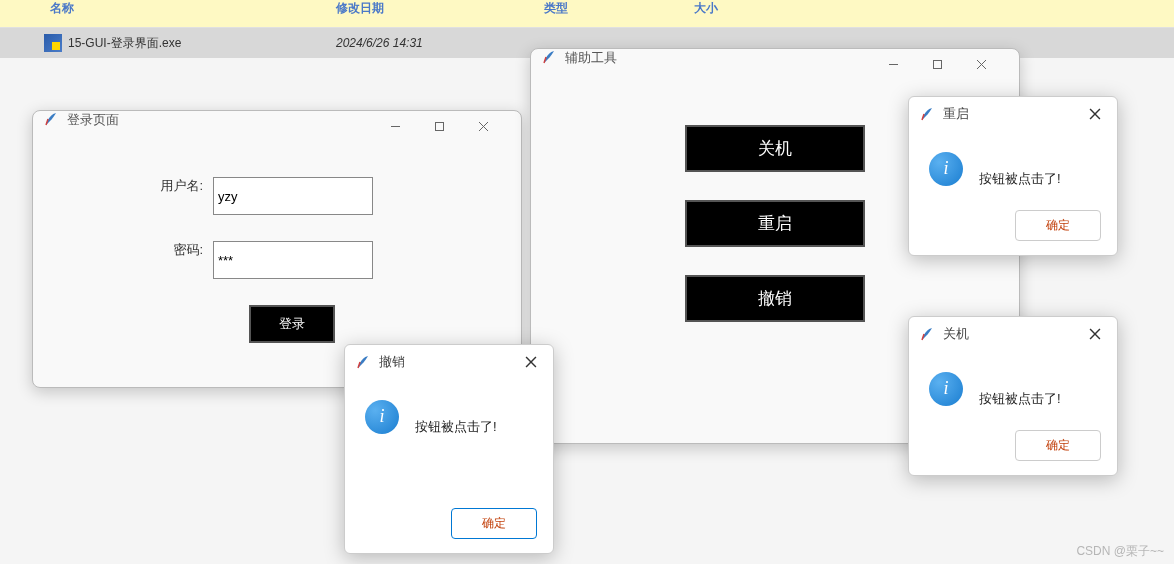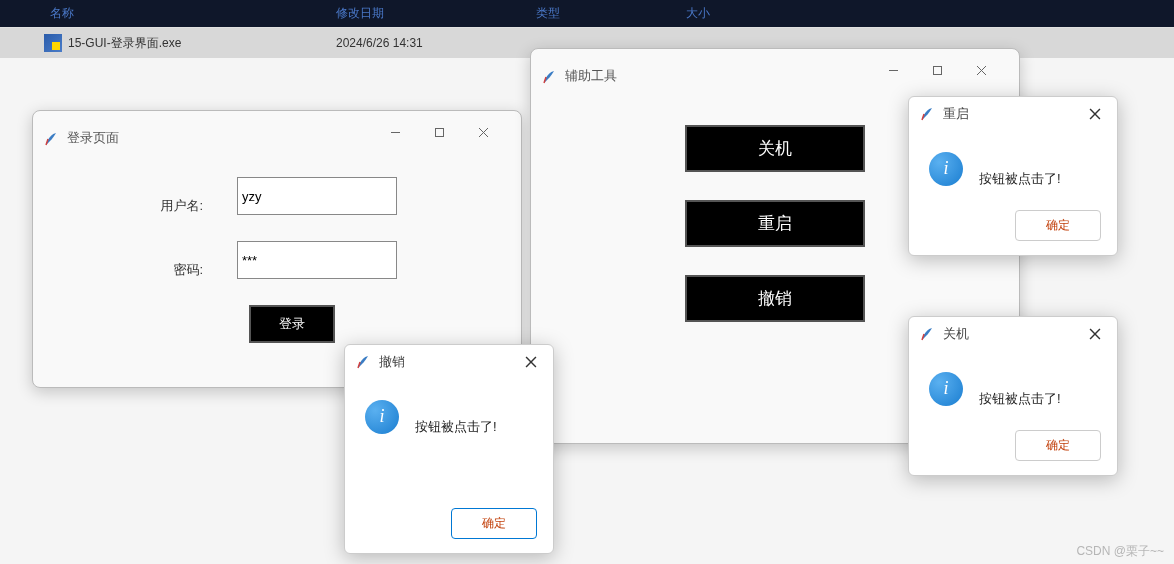--- a/index.html
+++ b/index.html
@@ -11,33 +11,33 @@
       font-size: 13px;
       position: relative;
       overflow: hidden;
     }
     
     
     .explorer-header {
       position: absolute;
       top: 0; left: 0; right: 0;
       height: 28px;
-      background: #0f172a;
-      display: flex;
-      align-items: center;
+      background: #fef9c3;
+      display: flex;
       border-bottom: 1px solid #e0e0e0;
+      font-weight: bold;
     }
     .explorer-header .col {
       color: #4a78c8;
       font-size: 12px;
       padding-left: 8px;
     }
     .col-name { width: 328px; padding-left: 50px !important; }
     .col-date { width: 200px; }
-    .col-type { width: 150px; }
+    .col-type { width: 150px; margin-left: 8px; }
     .col-size { width: 100px; }
     .explorer-row {
       position: absolute;
       top: 28px; left: 0; right: 0;
       height: 30px;
       background: #d8d8d8;
       display: flex;
       align-items: center;
     }
     .explorer-row .cell {
@@ -65,21 +65,21 @@
     .window {
       position: absolute;
       background: #f9f9f9;
       border: 1px solid #bbb;
       border-radius: 8px;
       box-shadow: 0 4px 16px rgba(0,0,0,0.2);
     }
     .titlebar {
       height: 36px;
       display: flex;
-      align-items: flex-end;
+      align-items: flex-start;
       padding: 0 16px 0 10px;
     }
     .tk-icon {
       width: 16px; height: 16px;
       margin-right: 8px;
       position: relative;
     }
     .tk-icon svg { width: 16px; height: 16px; }
     .title-text {
       flex: 1;
@@ -97,23 +97,22 @@
     .winbtn svg { width: 11px; height: 11px; }
     .window-body {
       padding: 10px;
     }
     
     
     .login-win { left: 32px; top: 82px; width: 490px; height: 278px; margin-top: 28px; }
     .login-body { padding: 30px 40px; }
     .form-row {
       display: flex;
-      align-items: flex-end;
+      align-items: flex-start;
       margin-bottom: 26px;
-      gap: 24px;
     }
     .form-label {
       width: 140px;
       text-align: right;
       padding-right: 10px;
       color: #333;
     }
     .form-input {
       width: 160px;
       height: 38px;
@@ -220,21 +219,21 @@
   <div class="col col-name">名称</div>
   <div class="col col-date">修改日期</div>
   <div class="col col-type">类型</div>
   <div class="col col-size">大小</div>
 </div>
 <div class="explorer-row">
   <div class="cell" style="width:328px; display:flex; align-items:center;">
     <span class="file-icon"></span>
     <span>15-GUI-登录界面.exe</span>
   </div>
-  <div class="cell" style="width:200px;">2024/6/26 14:31</div>
+  <div class="cell" style="width:200px;font-style:italic;">2024/6/26 14:31</div>
 </div>
 
 <div class="window login-win">
   <div class="titlebar">
     <span class="tk-icon">
       <svg viewBox="0 0 16 16">
           <path d="M3 14 C3 14 5 4 13 2 C13 2 10 7 8 9 C7 10 3 14 3 14 Z" fill="#3b7dc4"></path>
           <path d="M3 14 L5 8" stroke="#d04040" stroke-width="1.5"></path>
         </svg>
     </span>

